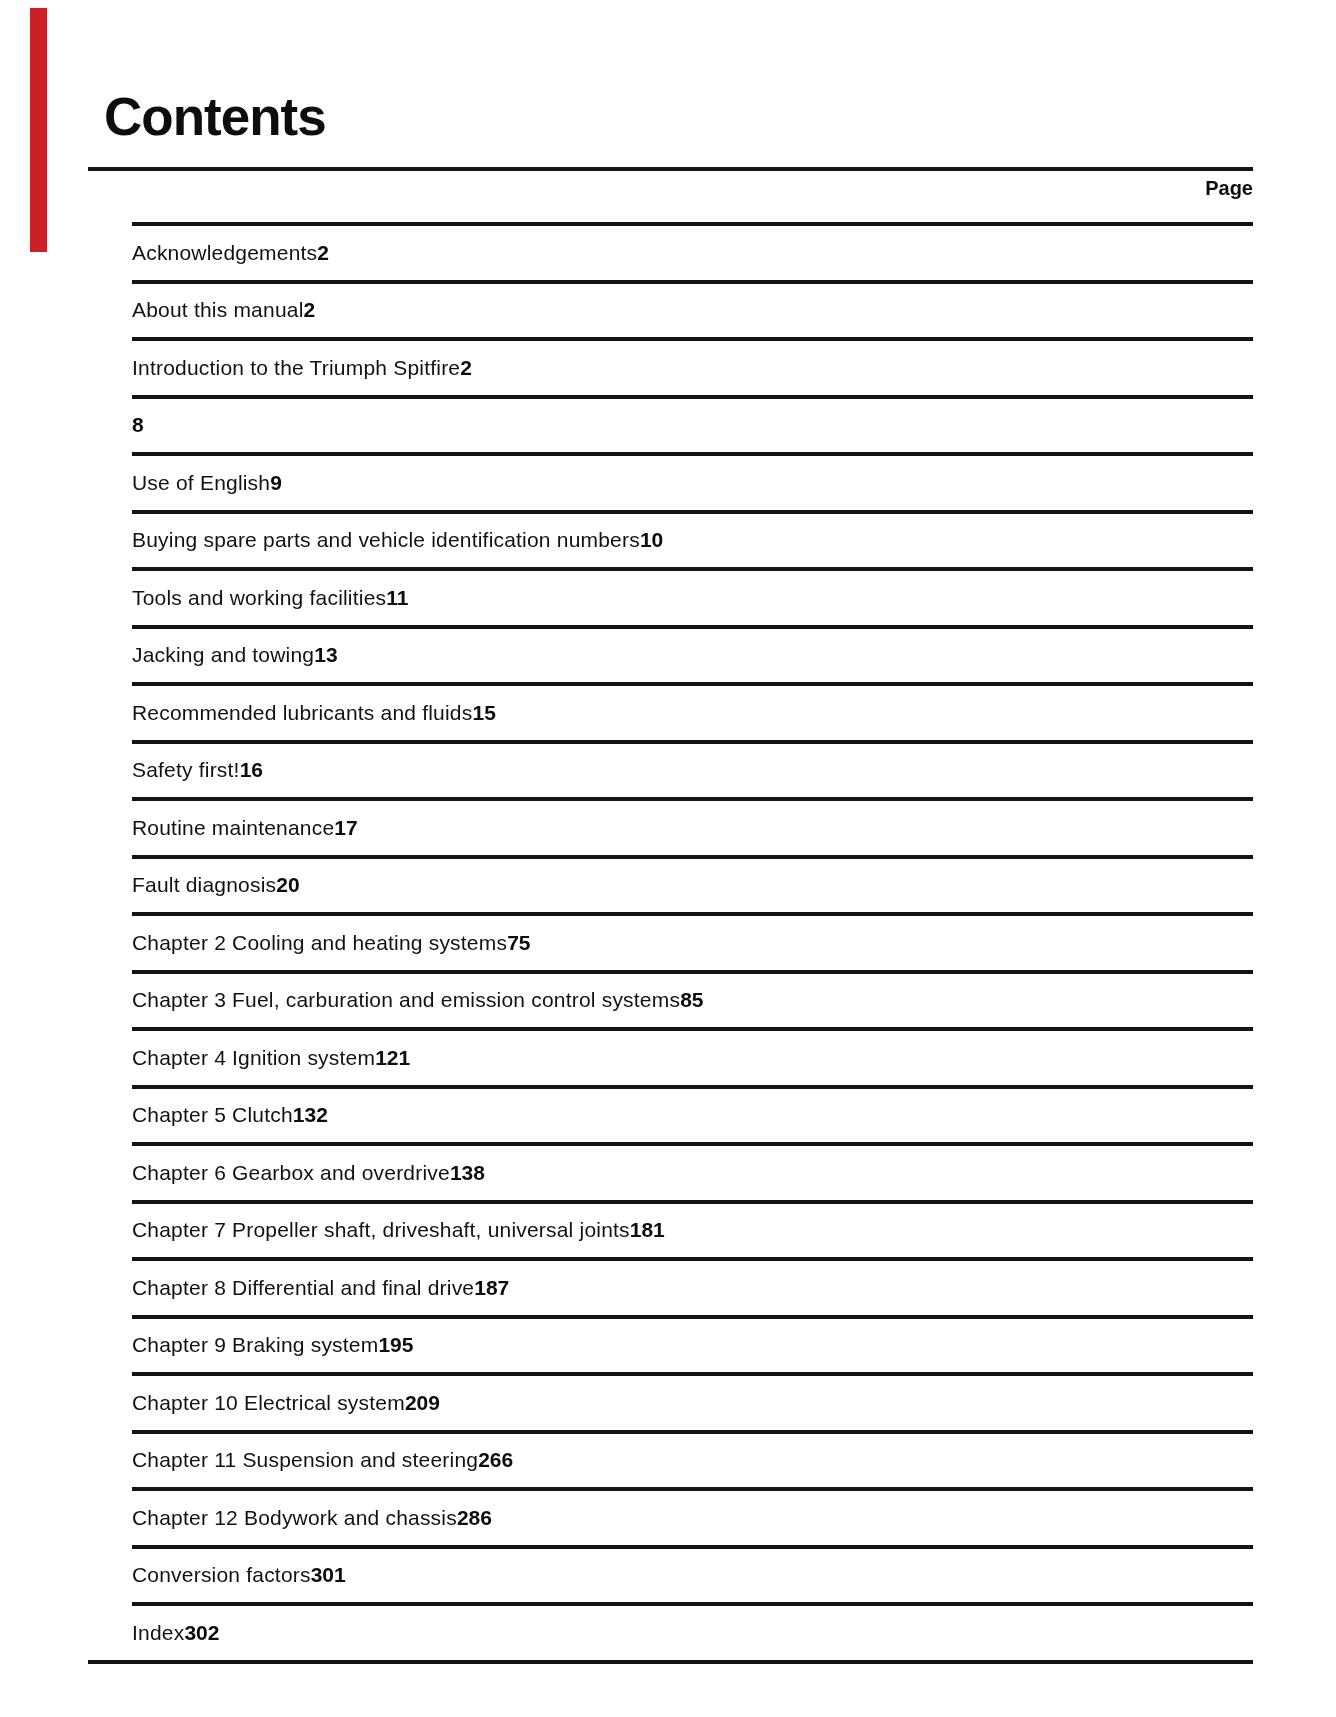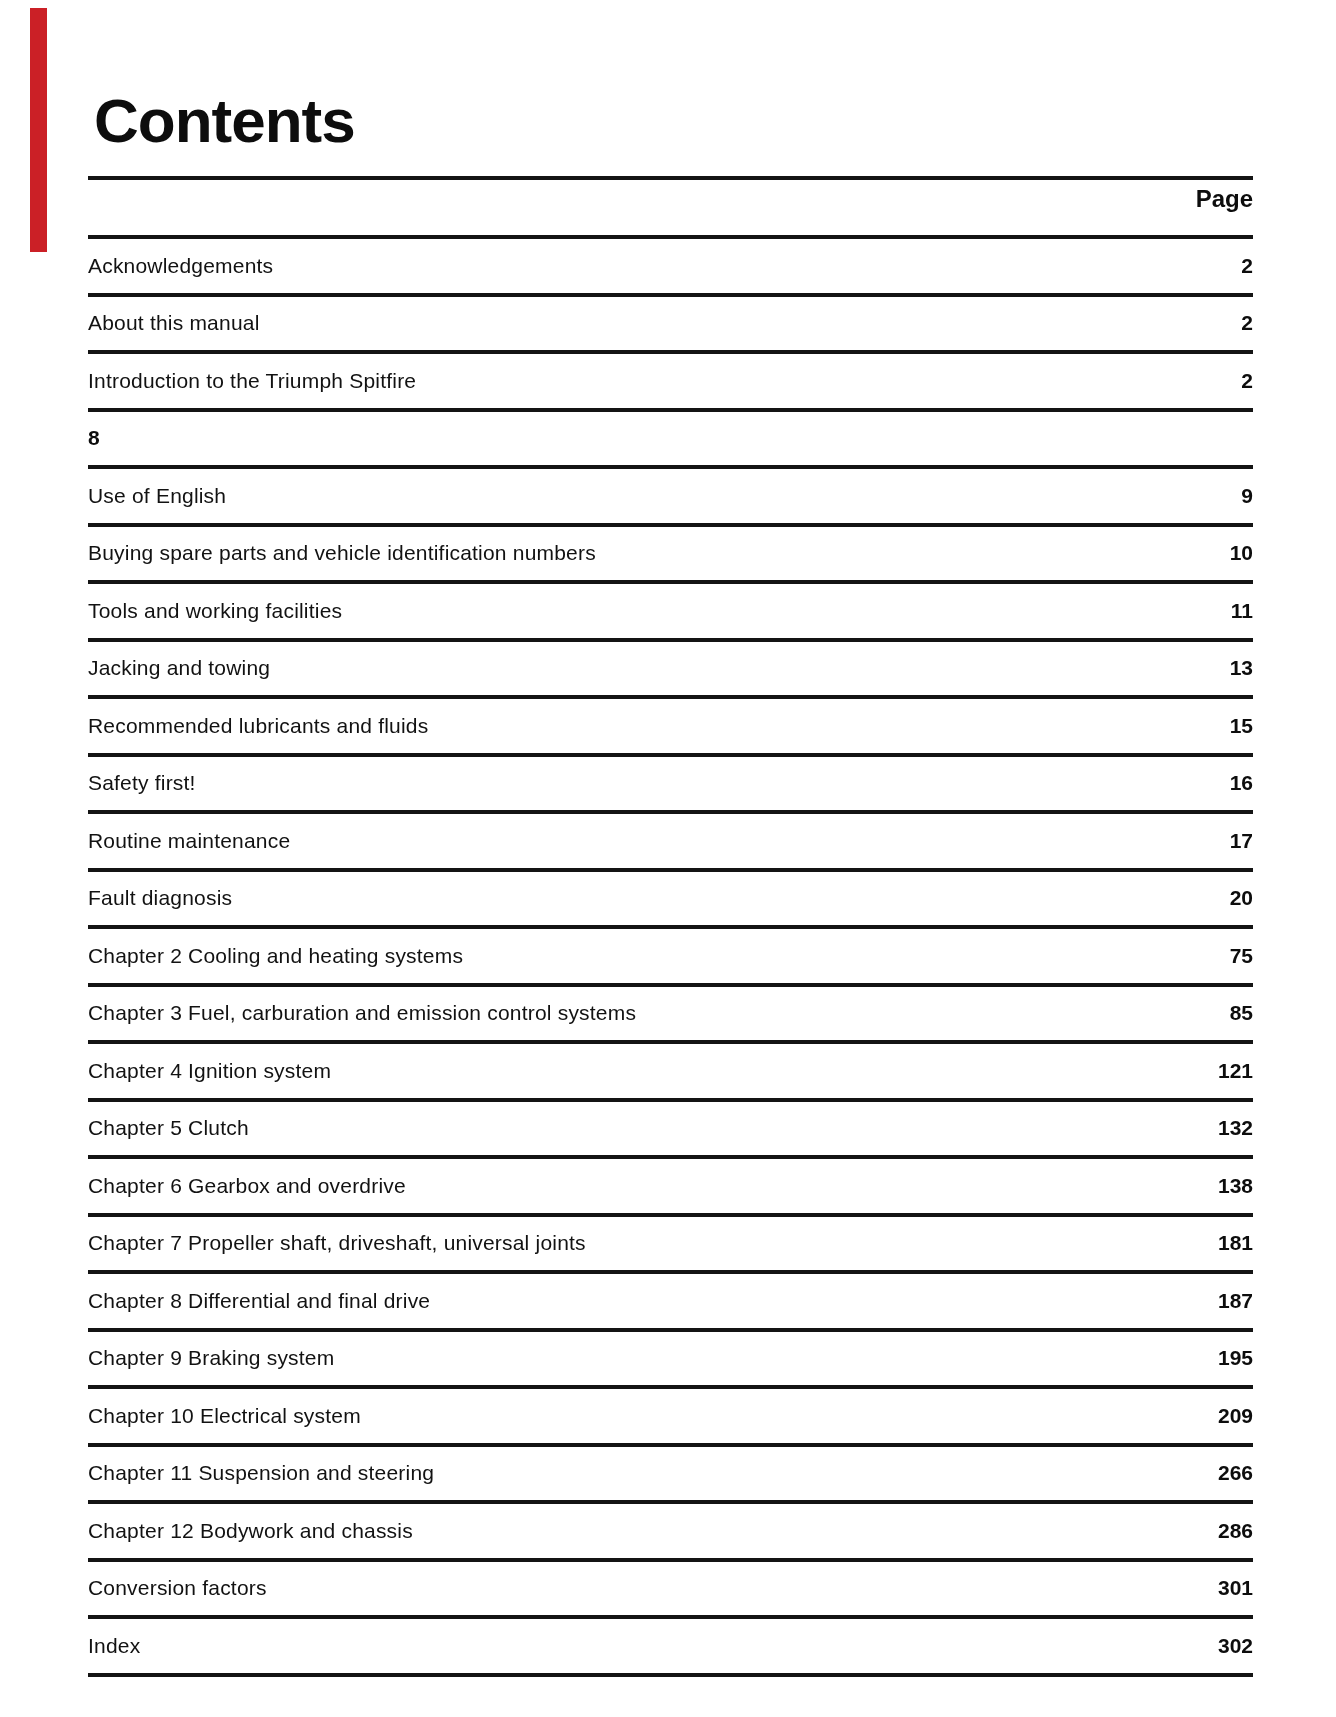--- a/index.html
+++ b/index.html
@@ -22,51 +22,51 @@
     width: 17px;
     height: 244px;
   }
   .content {
     position: absolute;
     left: 88px;
     top: 0;
     width: 1165px;
   }
   h1.page-title {
-    margin: 90px 0 0 6px;
-    font-size: 62px;
+    margin: 90px 0 0 16px;
+    font-size: 53px;
     line-height: 1.0;
     font-weight: bold;
     letter-spacing: -1px;
     color: #0d0d0d;
   }
   .title-rule {
     border: none;
     border-top: 4px solid #141414;
     margin: 24px 0 0 0;
   }
   .page-col-header {
     margin-top: 7px;
     text-align: right;
-    font-size: 24px;
+    font-size: 20px;
     font-weight: bold;
     line-height: 1.0;
     color: #0d0d0d;
   }
   .toc {
     margin-top: 24px;
     border-bottom: 4px solid #141414;
   }
   .toc-row {
     height: 53.5px;
     border-top: 4px solid #141414;
     display: flex;
-    justify-content: space-between;
     align-items: center;
     box-sizing: content-box;
+    margin-left: 44px;
   }
   .toc-label {
     font-size: 21px;
     font-weight: 400;
     color: #121212;
     letter-spacing: 0.2px;
   }
   .toc-page {
     font-size: 21px;
     font-weight: bold;

